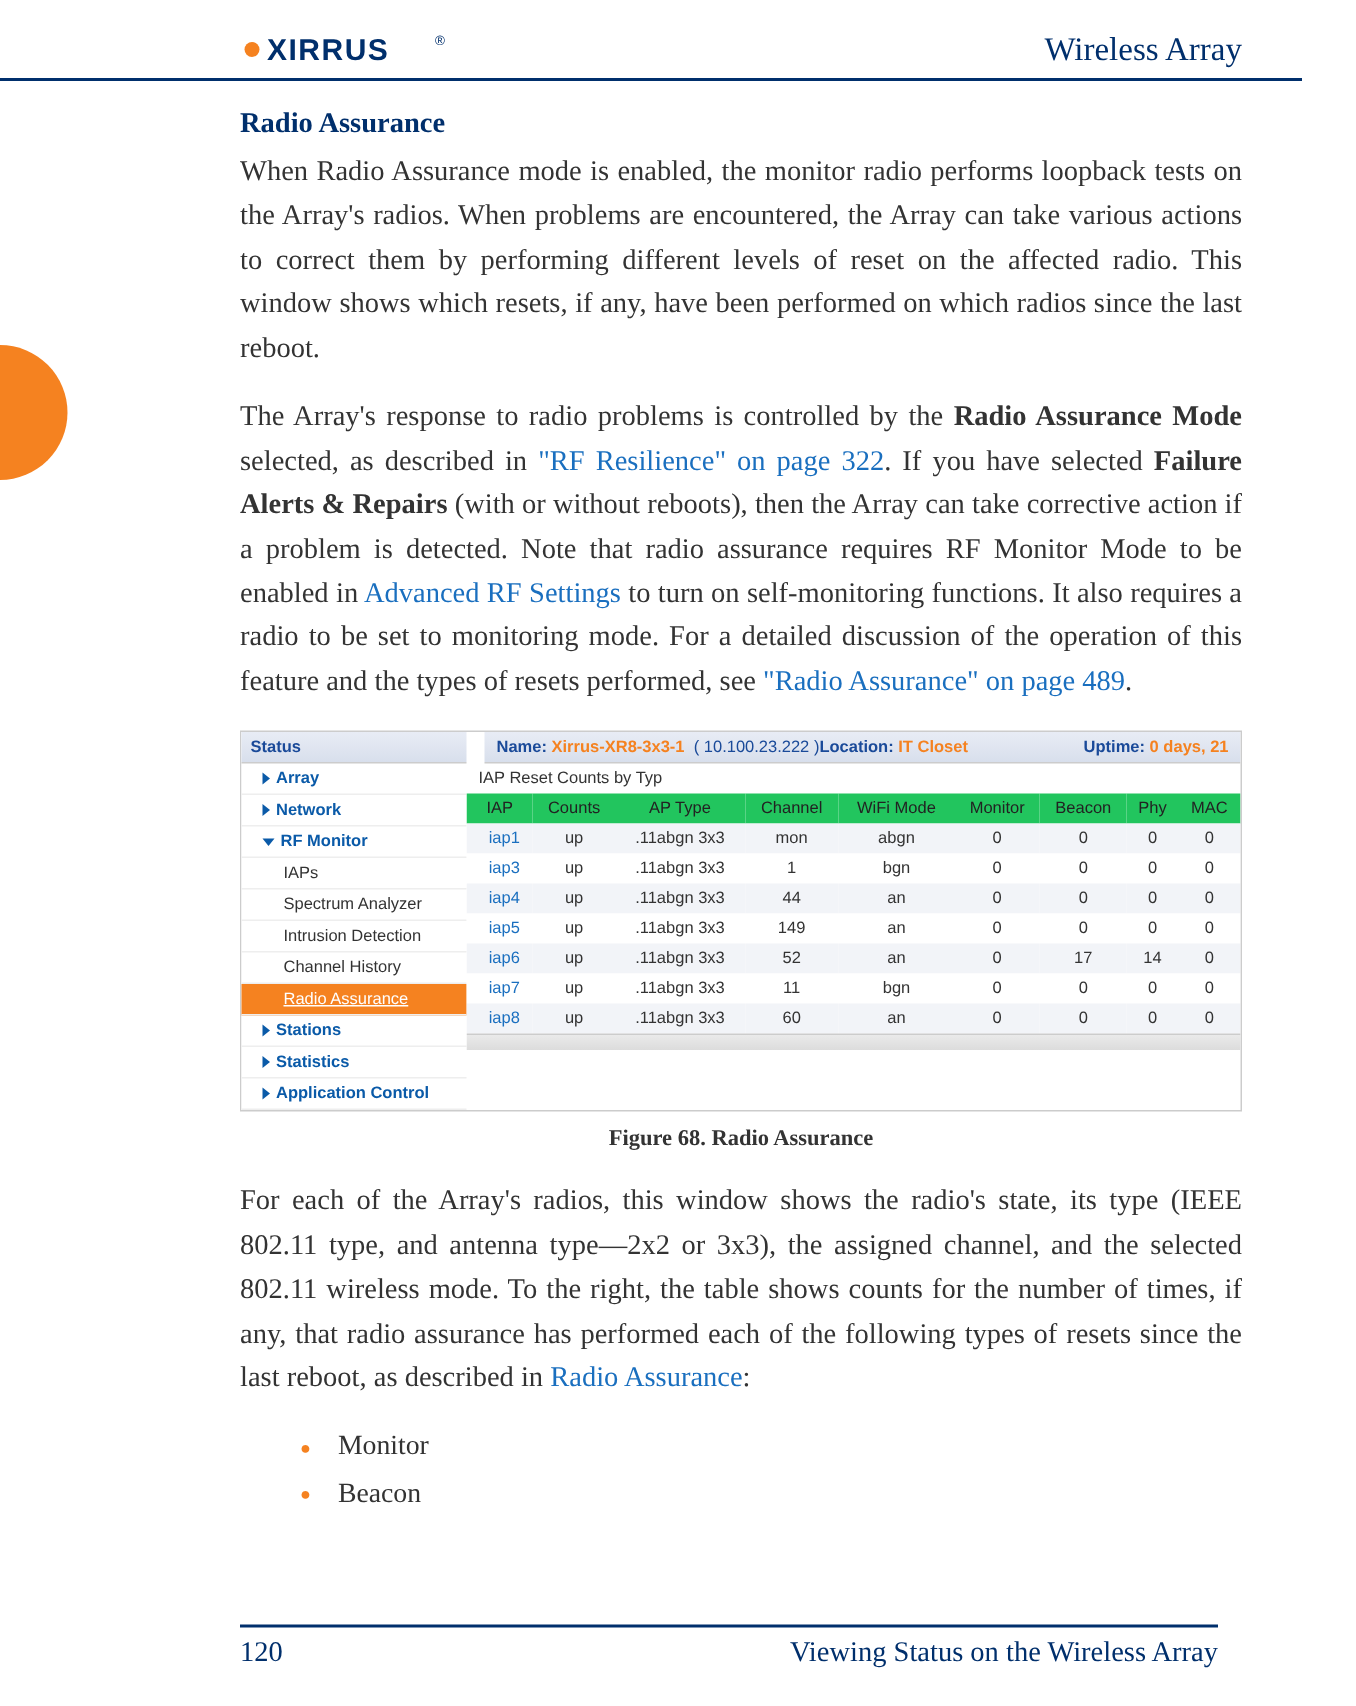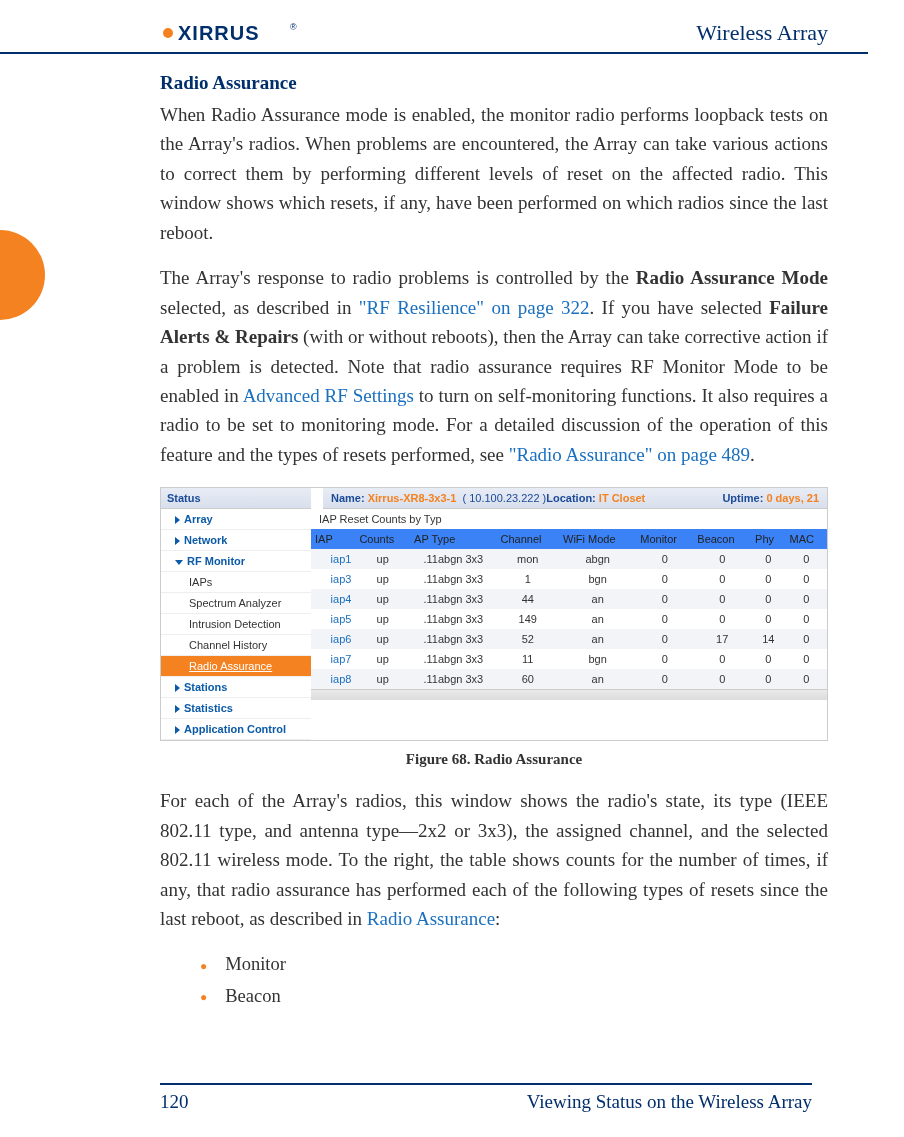--- a/index.html
+++ b/index.html
@@ -135,33 +135,33 @@
   .ss-subhead {
     text-align: left;
     padding: 4px 8px;
     color: #333;
   }
   .ss-table {
     width: 100%;
     border-collapse: collapse;
   }
   .ss-table th {
-    text-align: left;
+    text-align: center;
     font-weight: normal;
     color: #222;
     padding: 4px 4px;
-    background: #3b82f6;
+    background: #22c55e;
   }
   .ss-table td {
     text-align: center;
     padding: 4px 4px;
   }
   .ss-table tr:nth-child(odd) td { background: #f2f4f8; }
   .ss-table tr:nth-child(even) td { background: #fff; }
-  .ss-table td:first-child { color: #1a6fbf; text-align: right; padding-left: 10px; }
+  .ss-table td:first-child { color: #1a6fbf; text-align: center; padding-left: 10px; }
   .ss-scroll {
     height: 10px;
     background: linear-gradient(#eaeaea, #dcdcdc);
     border-top: 1px solid #ccc;
   }
   .bullet-list {
     padding: 0 0 0 40px;
     margin: 0;
     list-style: none;
   }

